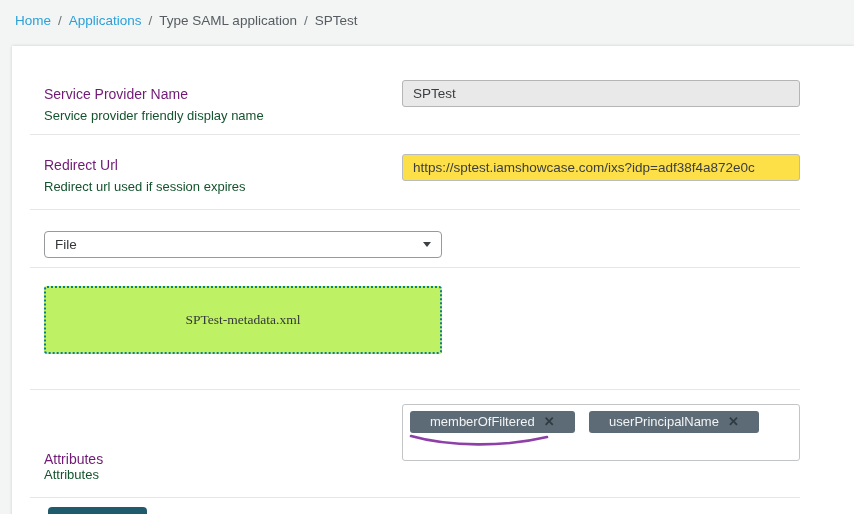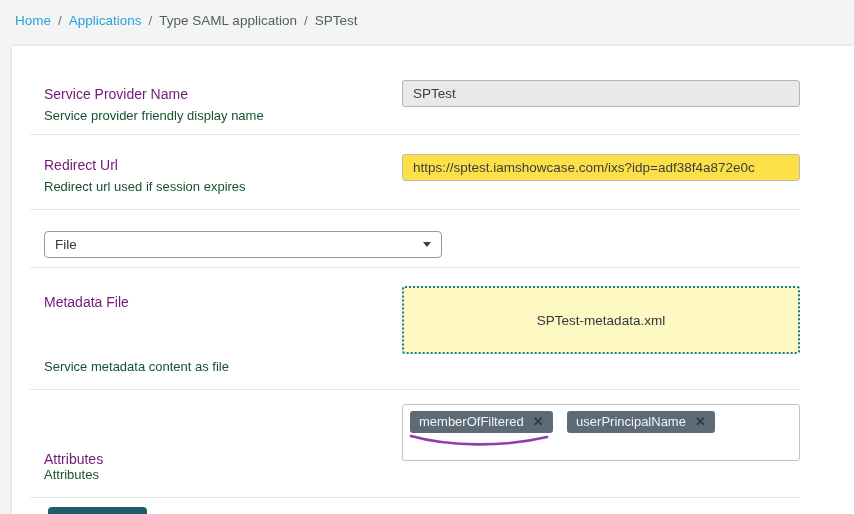--- a/index.html
+++ b/index.html
@@ -74,35 +74,35 @@
     font-size: 13.5px; color: #33373a; cursor: pointer;
   }
   .caret-down {
     width: 0; height: 0;
     border-left: 4.5px solid transparent; border-right: 4.5px solid transparent;
     border-top: 5.5px solid #3c4043;
   }
 
   .dropzone {
     width: 100%; height: 68px;
-    border: 2px dotted #0a7e93; border-radius: 3px; background: #fef9c3;
+    border: 2px dotted #0a7e93; border-radius: 3px; background: #bef264;
     display: flex; align-items: center; justify-content: center;
-    font-size: 13.5px; color: #34383b; cursor: pointer;
+    font-size: 13.5px; color: #34383b; cursor: pointer; font-family: Liberation Serif, serif;
   }
 
   .tagbox {
     position: relative; width: 100%; height: 57px;
     border: 1px solid #c2c4c6; border-radius: 3px; background: #fff;
     padding: 6px 7px;
   }
   .chip {
     display: inline-flex; align-items: center; gap: 9px;
     background: #5d6b76; color: #f1f3f4;
     font-size: 13px; line-height: 16px;
-    border-radius: 3px; padding: 3px 9px; margin-right: 10px;
+    border-radius: 3px; padding: 3px 20px; margin-right: 10px;
     vertical-align: top;
   }
   .chip .chip-close {
     color: #2f3a42; font-weight: bold; font-size: 13px; cursor: pointer;
     line-height: 14px;
   }
   .annotation-svg { position: absolute; left: 2px; top: 27px; pointer-events: none; }
 
   .bottom-button {
     margin-left: 18px; width: 99px; height: 40px;
@@ -141,24 +141,20 @@
   <section class="row row-uploadtype">
     <div class="col-right">
       <div class="select-box">
         <span>File</span>
         <span class="caret-down"></span>
       </div>
     </div>
   </section>
 
   <section class="row row-metafile">
-    <div class="col-left">
-      <div class="field-label">Metadata File</div>
-      <div class="field-helper">Service metadata content as file</div>
-    </div>
     <div class="col-right">
       <div class="dropzone">
         <span>SPTest-metadata.xml</span>
       </div>
     </div>
   </section>
 
   <section class="row row-attrs">
     <div class="col-left">
       <div class="field-label">Attributes</div>

